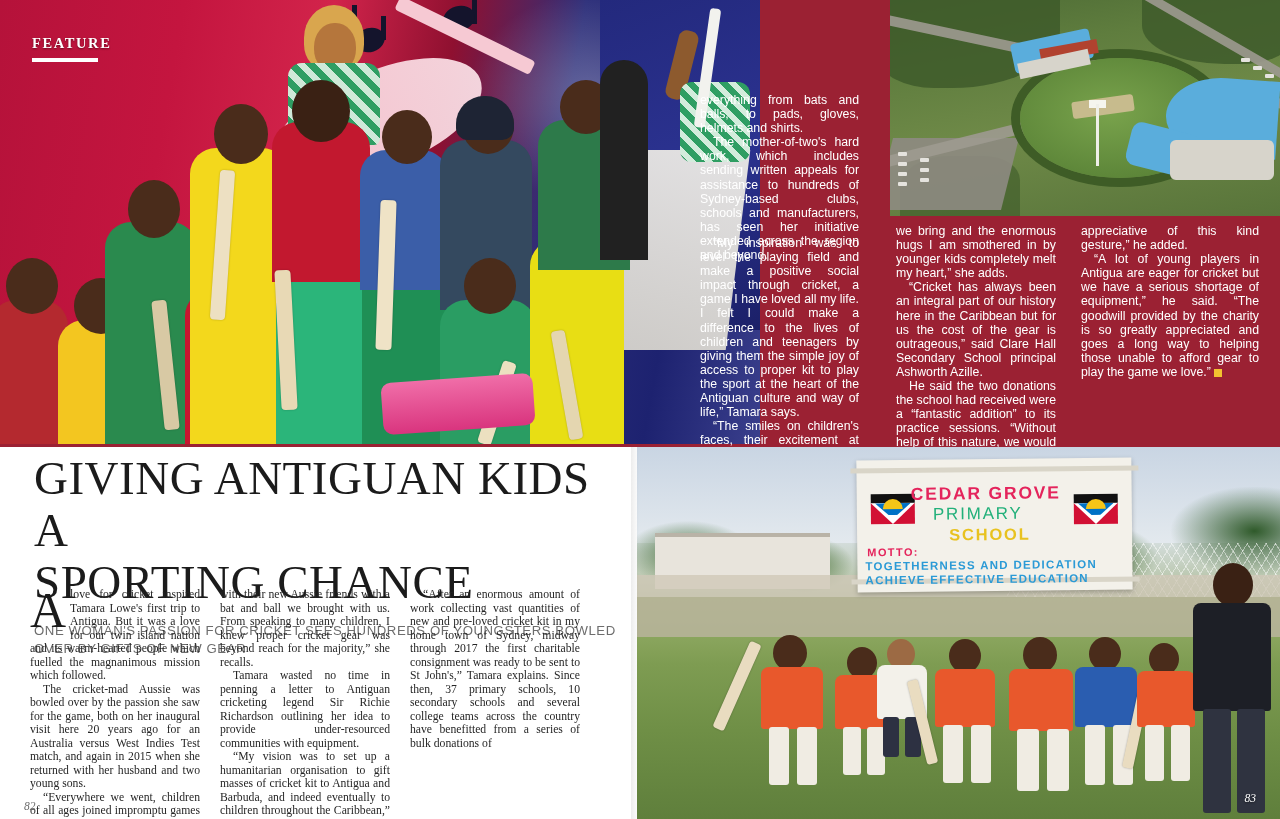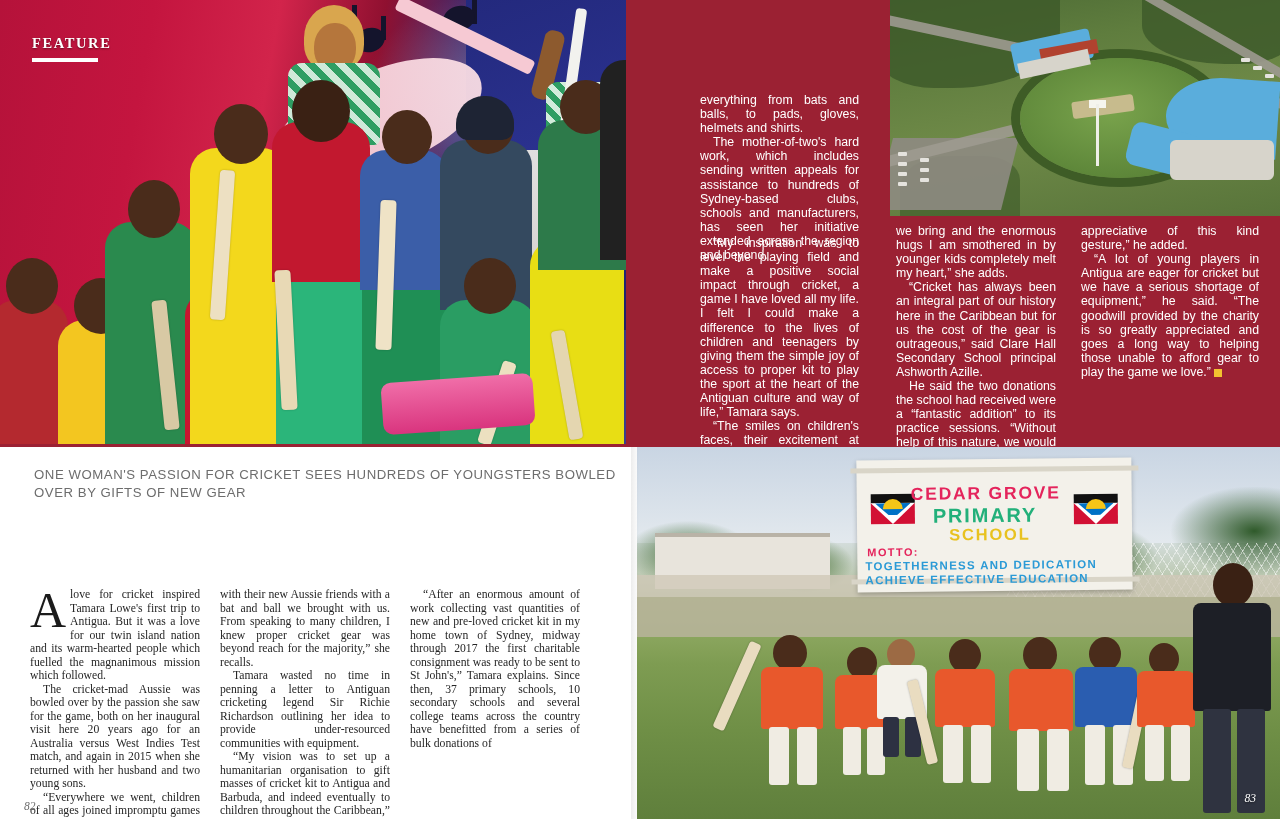--- a/index.html
+++ b/index.html
@@ -3,21 +3,21 @@
 <meta charset="utf-8">
 <style>
   html,body{margin:0;padding:0;background:#fff;}
   body{width:1280px;height:819px;overflow:hidden;font-family:"Liberation Serif",serif;}
   #spread{position:relative;width:1280px;height:819px;background:#ffffff;overflow:hidden;}
 
   
   .top-band{position:absolute;left:0;top:0;width:1280px;height:447px;background:#9b2133;}
 
   
-  .hero{position:absolute;left:0;top:0;width:626px;height:444px;overflow:hidden;}
+  .hero{position:absolute;left:0;top:0;width:760px;height:444px;overflow:hidden;}
   .hero-bg{position:absolute;inset:0;
      background:
        radial-gradient(ellipse 180px 150px at 78% 22%, rgba(255,255,255,.28), rgba(255,255,255,0) 70%),
        linear-gradient(100deg,#b5123a 0%,#c4153f 22%,#d2244b 40%,#8f1030 55%,#2d2f7a 70%,#1d2270 86%,#3a3f8c 100%);}
   .mural-blue{position:absolute;right:0;top:0;width:160px;height:330px;
      background:linear-gradient(160deg,#23297d 0%,#2b3290 50%,#1b2068 100%);}
   .mural-white{position:absolute;right:22px;top:150px;width:120px;height:200px;
      background:linear-gradient(200deg,#f3f1ea,#dcd9cf);transform:skewX(-7deg);opacity:.92;}
   .note{position:absolute;background:#14142c;border-radius:50%;}
   .note.n1{left:323px;top:14px;width:33px;height:26px;transform:rotate(-18deg);}
@@ -135,21 +135,21 @@
      background:repeating-linear-gradient(58deg,rgba(255,255,255,.45) 0 1px,transparent 1px 8px),
                 repeating-linear-gradient(-58deg,rgba(255,255,255,.45) 0 1px,transparent 1px 8px);}
 
   .sign{position:absolute;left:220px;top:12px;width:275px;height:132px;background:#f3f1ea;
      box-shadow:0 2px 5px rgba(0,0,0,.25);transform:rotate(-.6deg);}
   .sign-bar{position:absolute;left:-6px;width:288px;height:5px;background:#d9d5c8;}
   .sb-top{top:8px;} .sb-bot{bottom:8px;}
   .sign-l1{position:absolute;left:54px;top:24px;font-family:"Liberation Sans",sans-serif;
      font-weight:bold;font-size:17.5px;letter-spacing:1.8px;color:#e4245c;}
   .sign-l2{position:absolute;left:76px;top:45px;font-family:"Liberation Sans",sans-serif;
-     font-weight:bold;font-size:20px;letter-spacing:1.8px;color:#22b07a;}
+     font-weight:normal;font-size:17px;letter-spacing:1.8px;color:#22b07a;}
   .sign-l3{position:absolute;left:92px;top:66px;font-family:"Liberation Sans",sans-serif;
      font-weight:bold;font-size:16.5px;letter-spacing:1.8px;color:#e8c21f;}
   .sign-motto{position:absolute;left:10px;top:86px;font-family:"Liberation Sans",sans-serif;
      font-weight:bold;font-size:11px;letter-spacing:1.4px;color:#e4245c;}
   .sign-m1{position:absolute;left:8px;top:100px;font-family:"Liberation Sans",sans-serif;
      font-weight:bold;font-size:11.5px;letter-spacing:1.3px;color:#2b9ad6;white-space:nowrap;}
   .sign-m2{position:absolute;left:8px;top:114px;font-family:"Liberation Sans",sans-serif;
      font-weight:bold;font-size:11.5px;letter-spacing:1.3px;color:#2b9ad6;white-space:nowrap;}
   .flag{position:absolute;width:44px;height:30px;background:#fff;}
   .flag::before{content:"";position:absolute;left:0;top:0;width:44px;height:9px;background:#111;}
@@ -303,20 +303,24 @@
     <p>He said the two donations the school had received were a “fantastic addition” to its practice sessions. “Without help of this nature, we would not be able to fulfil all our sporting goals. Clare Hall is so thankful and the children are very, very</p>
   </div>
   <div class="red-col rc4">
     <p class="noindent">appreciative of this kind gesture,” he added.</p>
     <p><span>“A lot of young players in Antigua are eager for cricket but we have a serious shortage of equipment,” he said. “The goodwill provided by the charity is so greatly appreciated and goes a long way to helping those unable to afford gear to play the game we love.”</span><span class="endmark"></span></p>
   </div>
 
   <div class="bottom">
 
     <div class="headline">
+      <h1>
+        <span>GIVING ANTIGUAN KIDS A</span><br>
+        <span>SPORTING CHANCE</span>
+      </h1>
       <div class="standfirst">ONE WOMAN'S PASSION FOR CRICKET SEES HUNDREDS OF YOUNGSTERS BOWLED OVER BY GIFTS OF NEW GEAR</div>
     </div>
 
     <div class="cols">
       <div class="col c1">
         <p class="first"><span class="dropcap">A</span><span>love for cricket inspired Tamara Lowe's first trip to Antigua. But it was a love for our twin island nation and its warm-hearted people which fuelled the magnanimous mission which followed.</span></p>
         <p>The cricket-mad Aussie was bowled over by the passion she saw for the game, both on her inaugural visit here 20 years ago for an Australia versus West Indies Test match, and again in 2015 when she returned with her husband and two young sons.</p>
         <p>“Everywhere we went, children of all ages joined impromptu games of cricket</p>
       </div>
       <div class="col c2">

